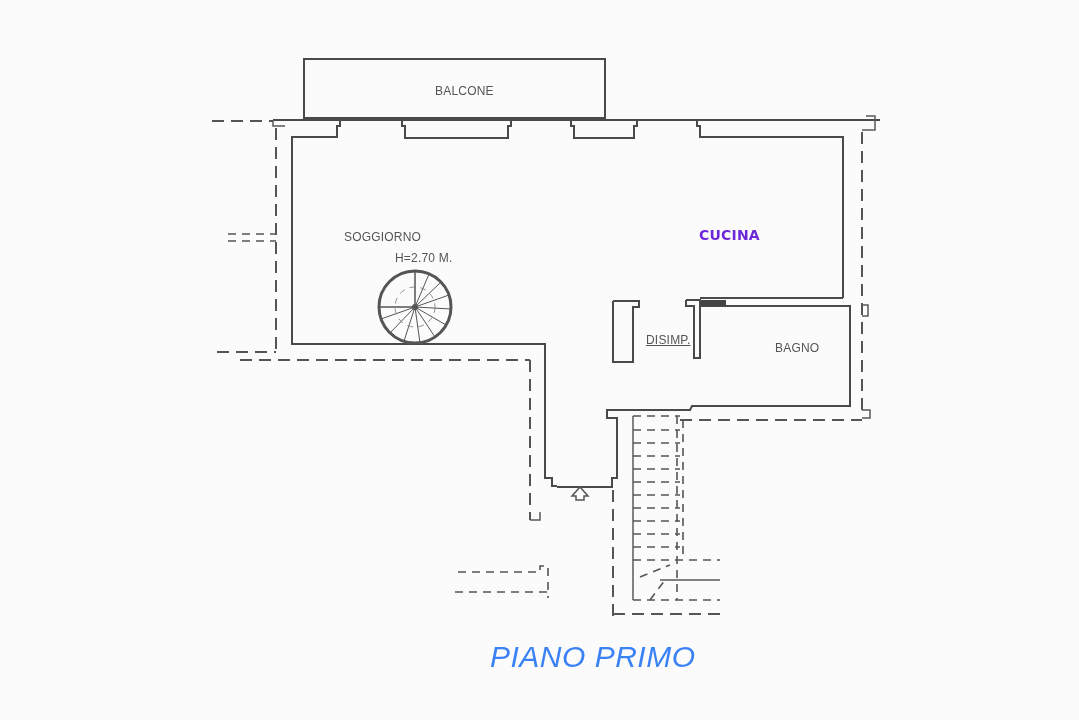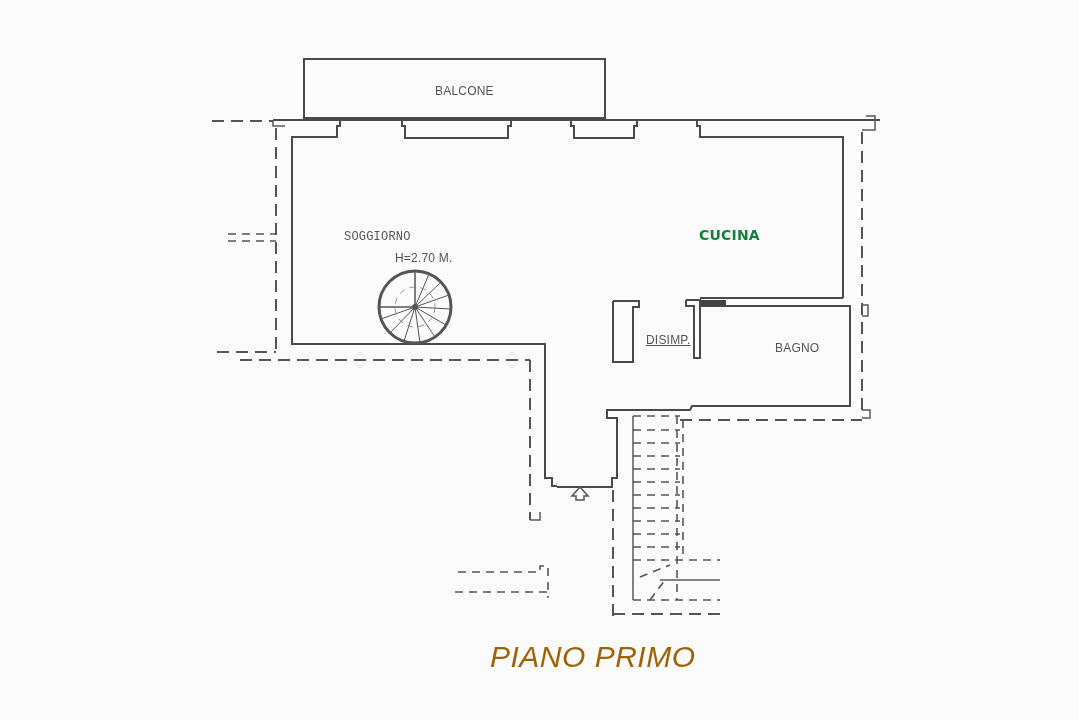--- a/index.html
+++ b/index.html
@@ -10,24 +10,24 @@
     }
     #plan { position: absolute; left: 0; top: 0; width: 1079px; height: 720px; }
     .wall { stroke: #4a4a4a; stroke-width: 2; fill: none; stroke-linejoin: miter; }
     .wall-thin { stroke: #5a5a5a; stroke-width: 1.5; fill: none; }
     .dash { stroke: #555; stroke-width: 2; fill: none; stroke-dasharray: 12 7; }
     .dash-s { stroke: #555; stroke-width: 1.6; fill: none; stroke-dasharray: 8 6; }
     .lbl {
       position: absolute; color: #555; font-size: 12px; letter-spacing: 0.2px;
       font-family: "Liberation Sans", sans-serif; white-space: nowrap;
     }
-    .lbl-bold { font-weight: bold; font-size: 14px; color: #15803d; font-family: "DejaVu Sans", sans-serif; }
+    .lbl-bold { font-weight: bold; font-size: 14px; color: #6d28d9; font-family: "DejaVu Sans", sans-serif; }
     .title {
       position: absolute; left: 490px; top: 640px;
-      font-size: 30px; font-style: italic; color: #a16207; letter-spacing: 0.5px;
+      font-size: 30px; font-style: italic; color: #3b82f6; letter-spacing: 0.5px;
       font-family: "Liberation Sans", sans-serif;
     }
   </style>
 </head>
 <body>
 
 <div>
   <svg id="plan" viewBox="0 0 1079 720">
 
     <rect class="wall" x="304" y="59" width="301" height="59"></rect>
@@ -107,19 +107,19 @@
       <line x1="0" y1="0" x2="20" y2="30" stroke="#555" stroke-width="1"></line>
       <line x1="0" y1="0" x2="5" y2="36" stroke="#555" stroke-width="1"></line>
       <line x1="0" y1="0" x2="-11" y2="34" stroke="#555" stroke-width="1"></line>
       <line x1="0" y1="0" x2="-25" y2="26" stroke="#555" stroke-width="1"></line>
       <line x1="0" y1="0" x2="-34" y2="12" stroke="#555" stroke-width="1"></line>
       <circle r="20" fill="none" stroke="#777" stroke-width="0.8" stroke-dasharray="6 5"></circle>
     </g>
   </svg>
 
   <div class="lbl" style="left:399px; top:84px;margin-left:36px;">BALCONE</div>
-  <div class="lbl" style="left:344px; top:230px;font-family:Liberation Mono, monospace;">SOGGIORNO</div>
+  <div class="lbl" style="left:344px; top:230px;">SOGGIORNO</div>
   <div class="lbl" style="left:395px; top:251px;text-align:right;">H=2.70 M.</div>
   <div class="lbl lbl-bold" style="left:699px; top:227px;">CUCINA</div>
   <div class="lbl" style="left:646px; top:333px;text-decoration:underline;">DISIMP.</div>
   <div class="lbl" style="left:775px; top:341px;">BAGNO</div>
   <div class="title">PIANO PRIMO</div>
 </div>
 
 </body></html>

